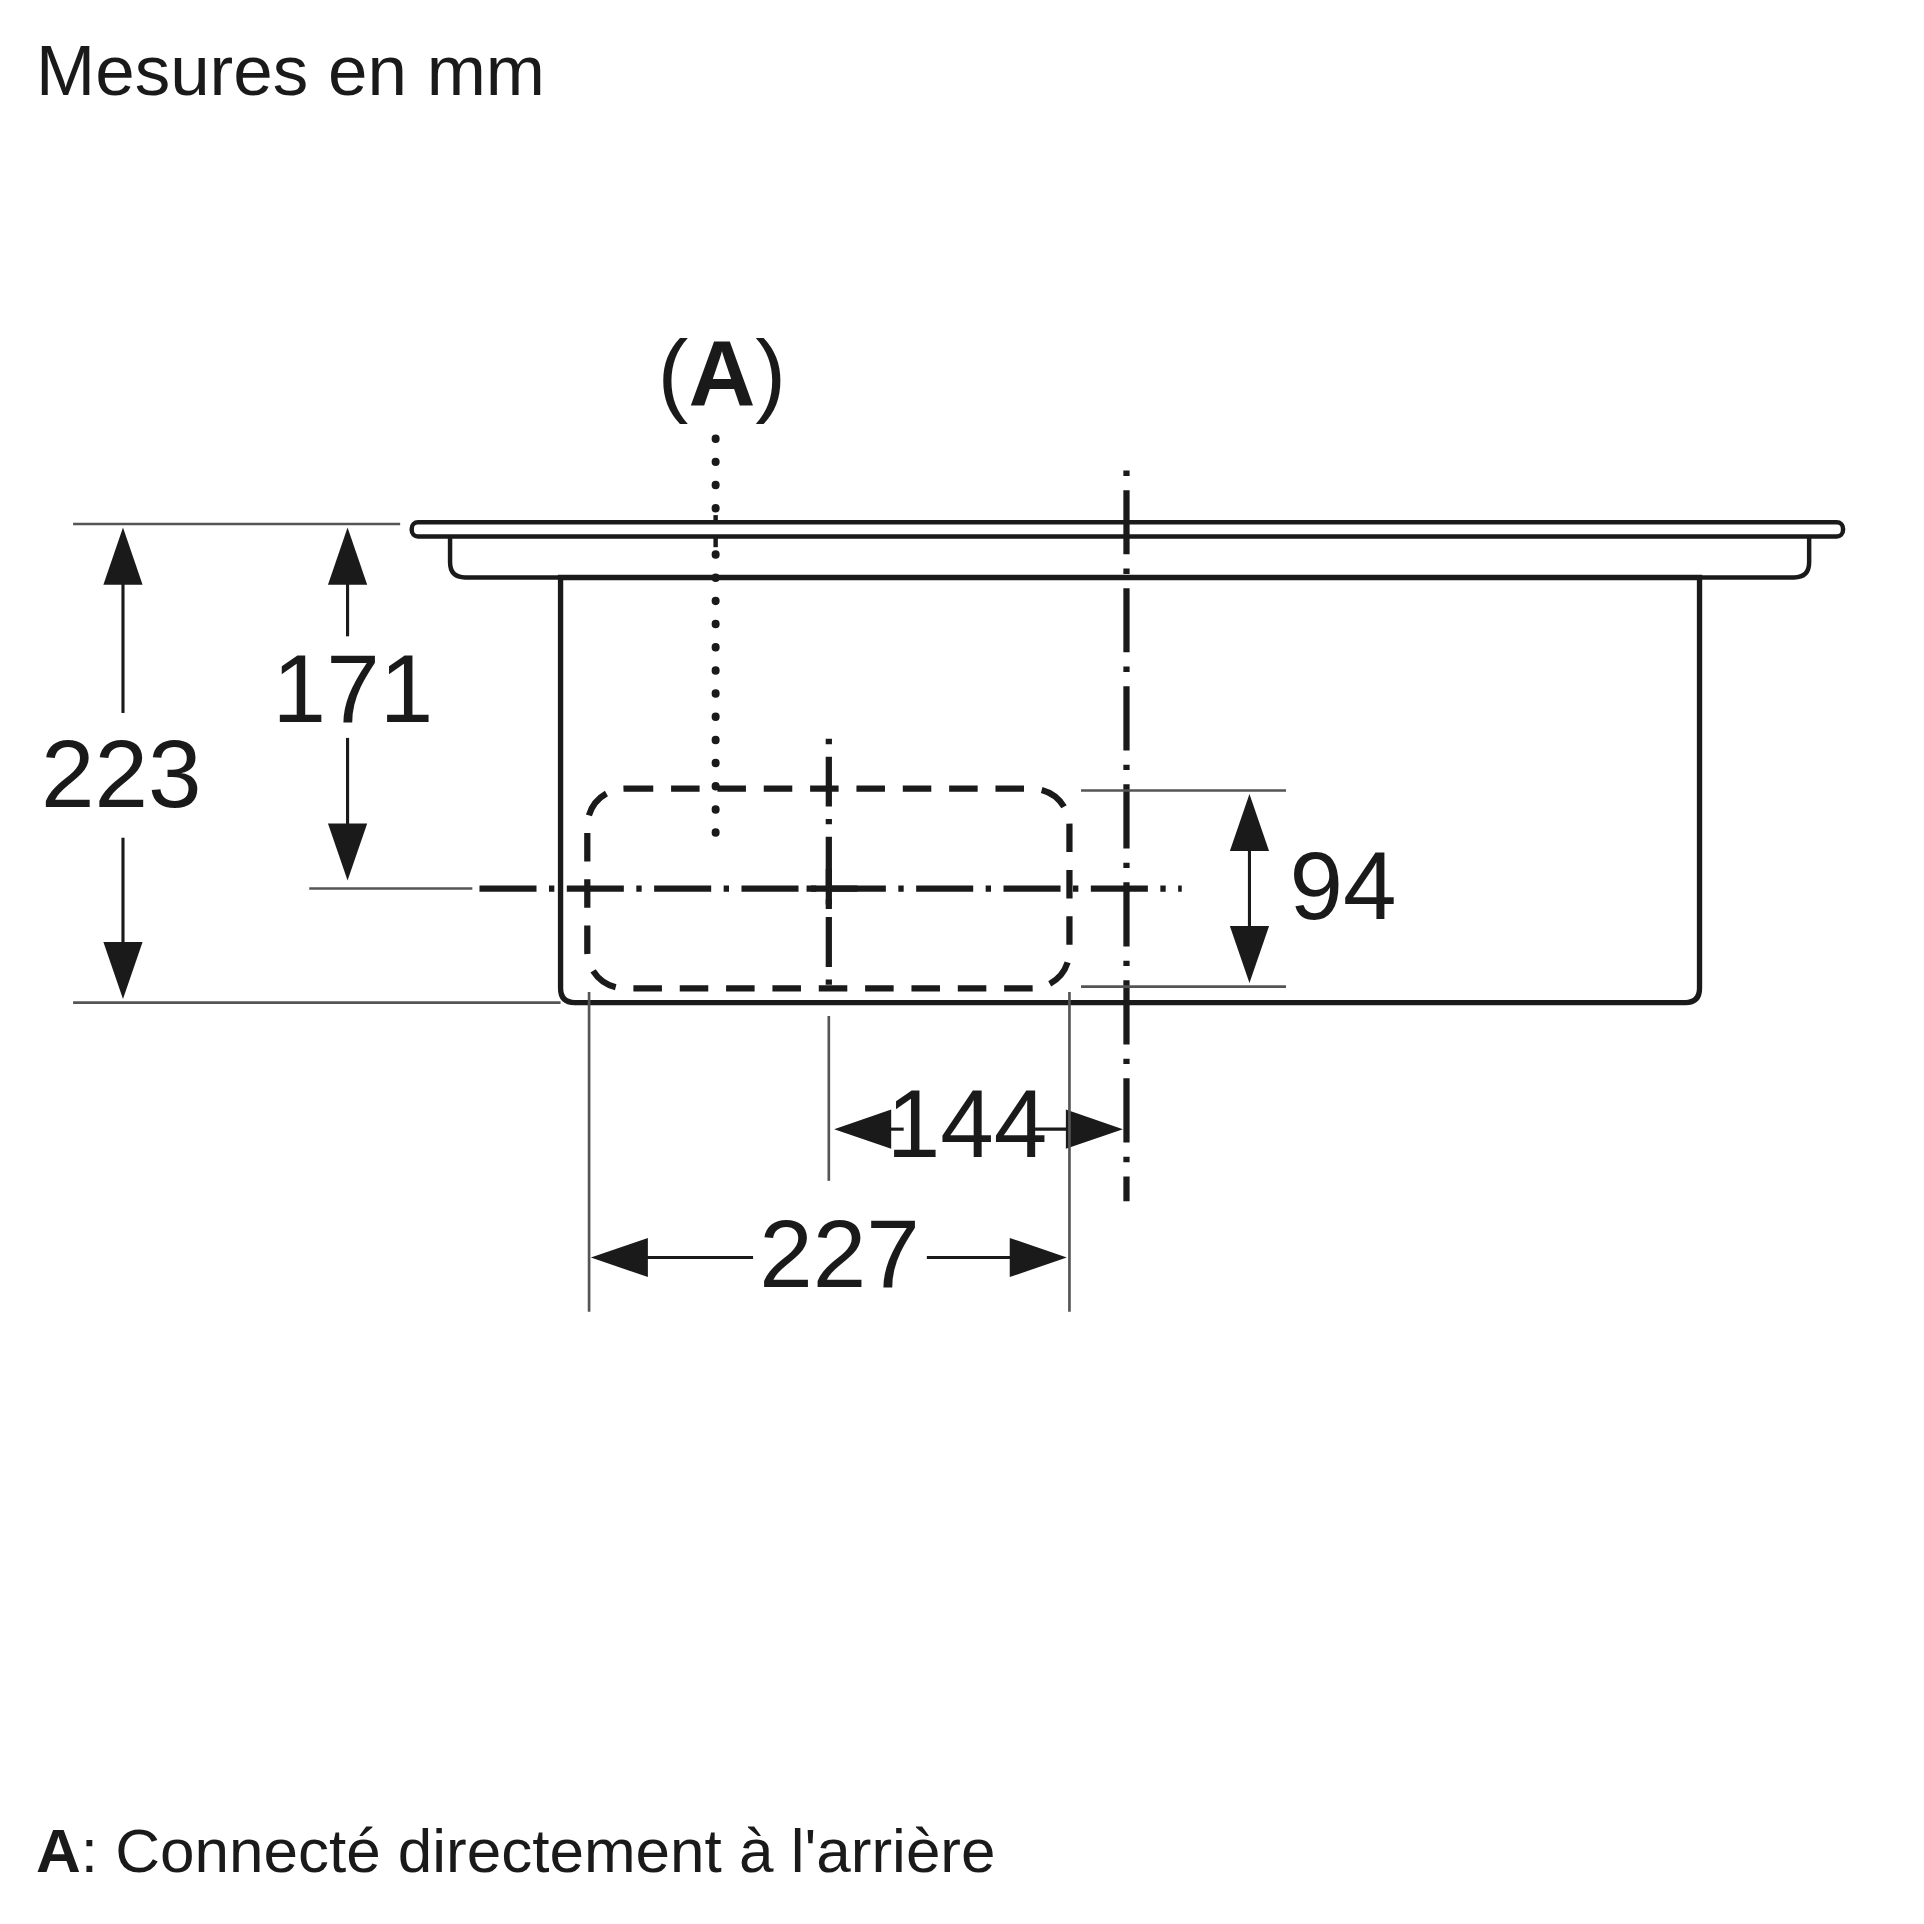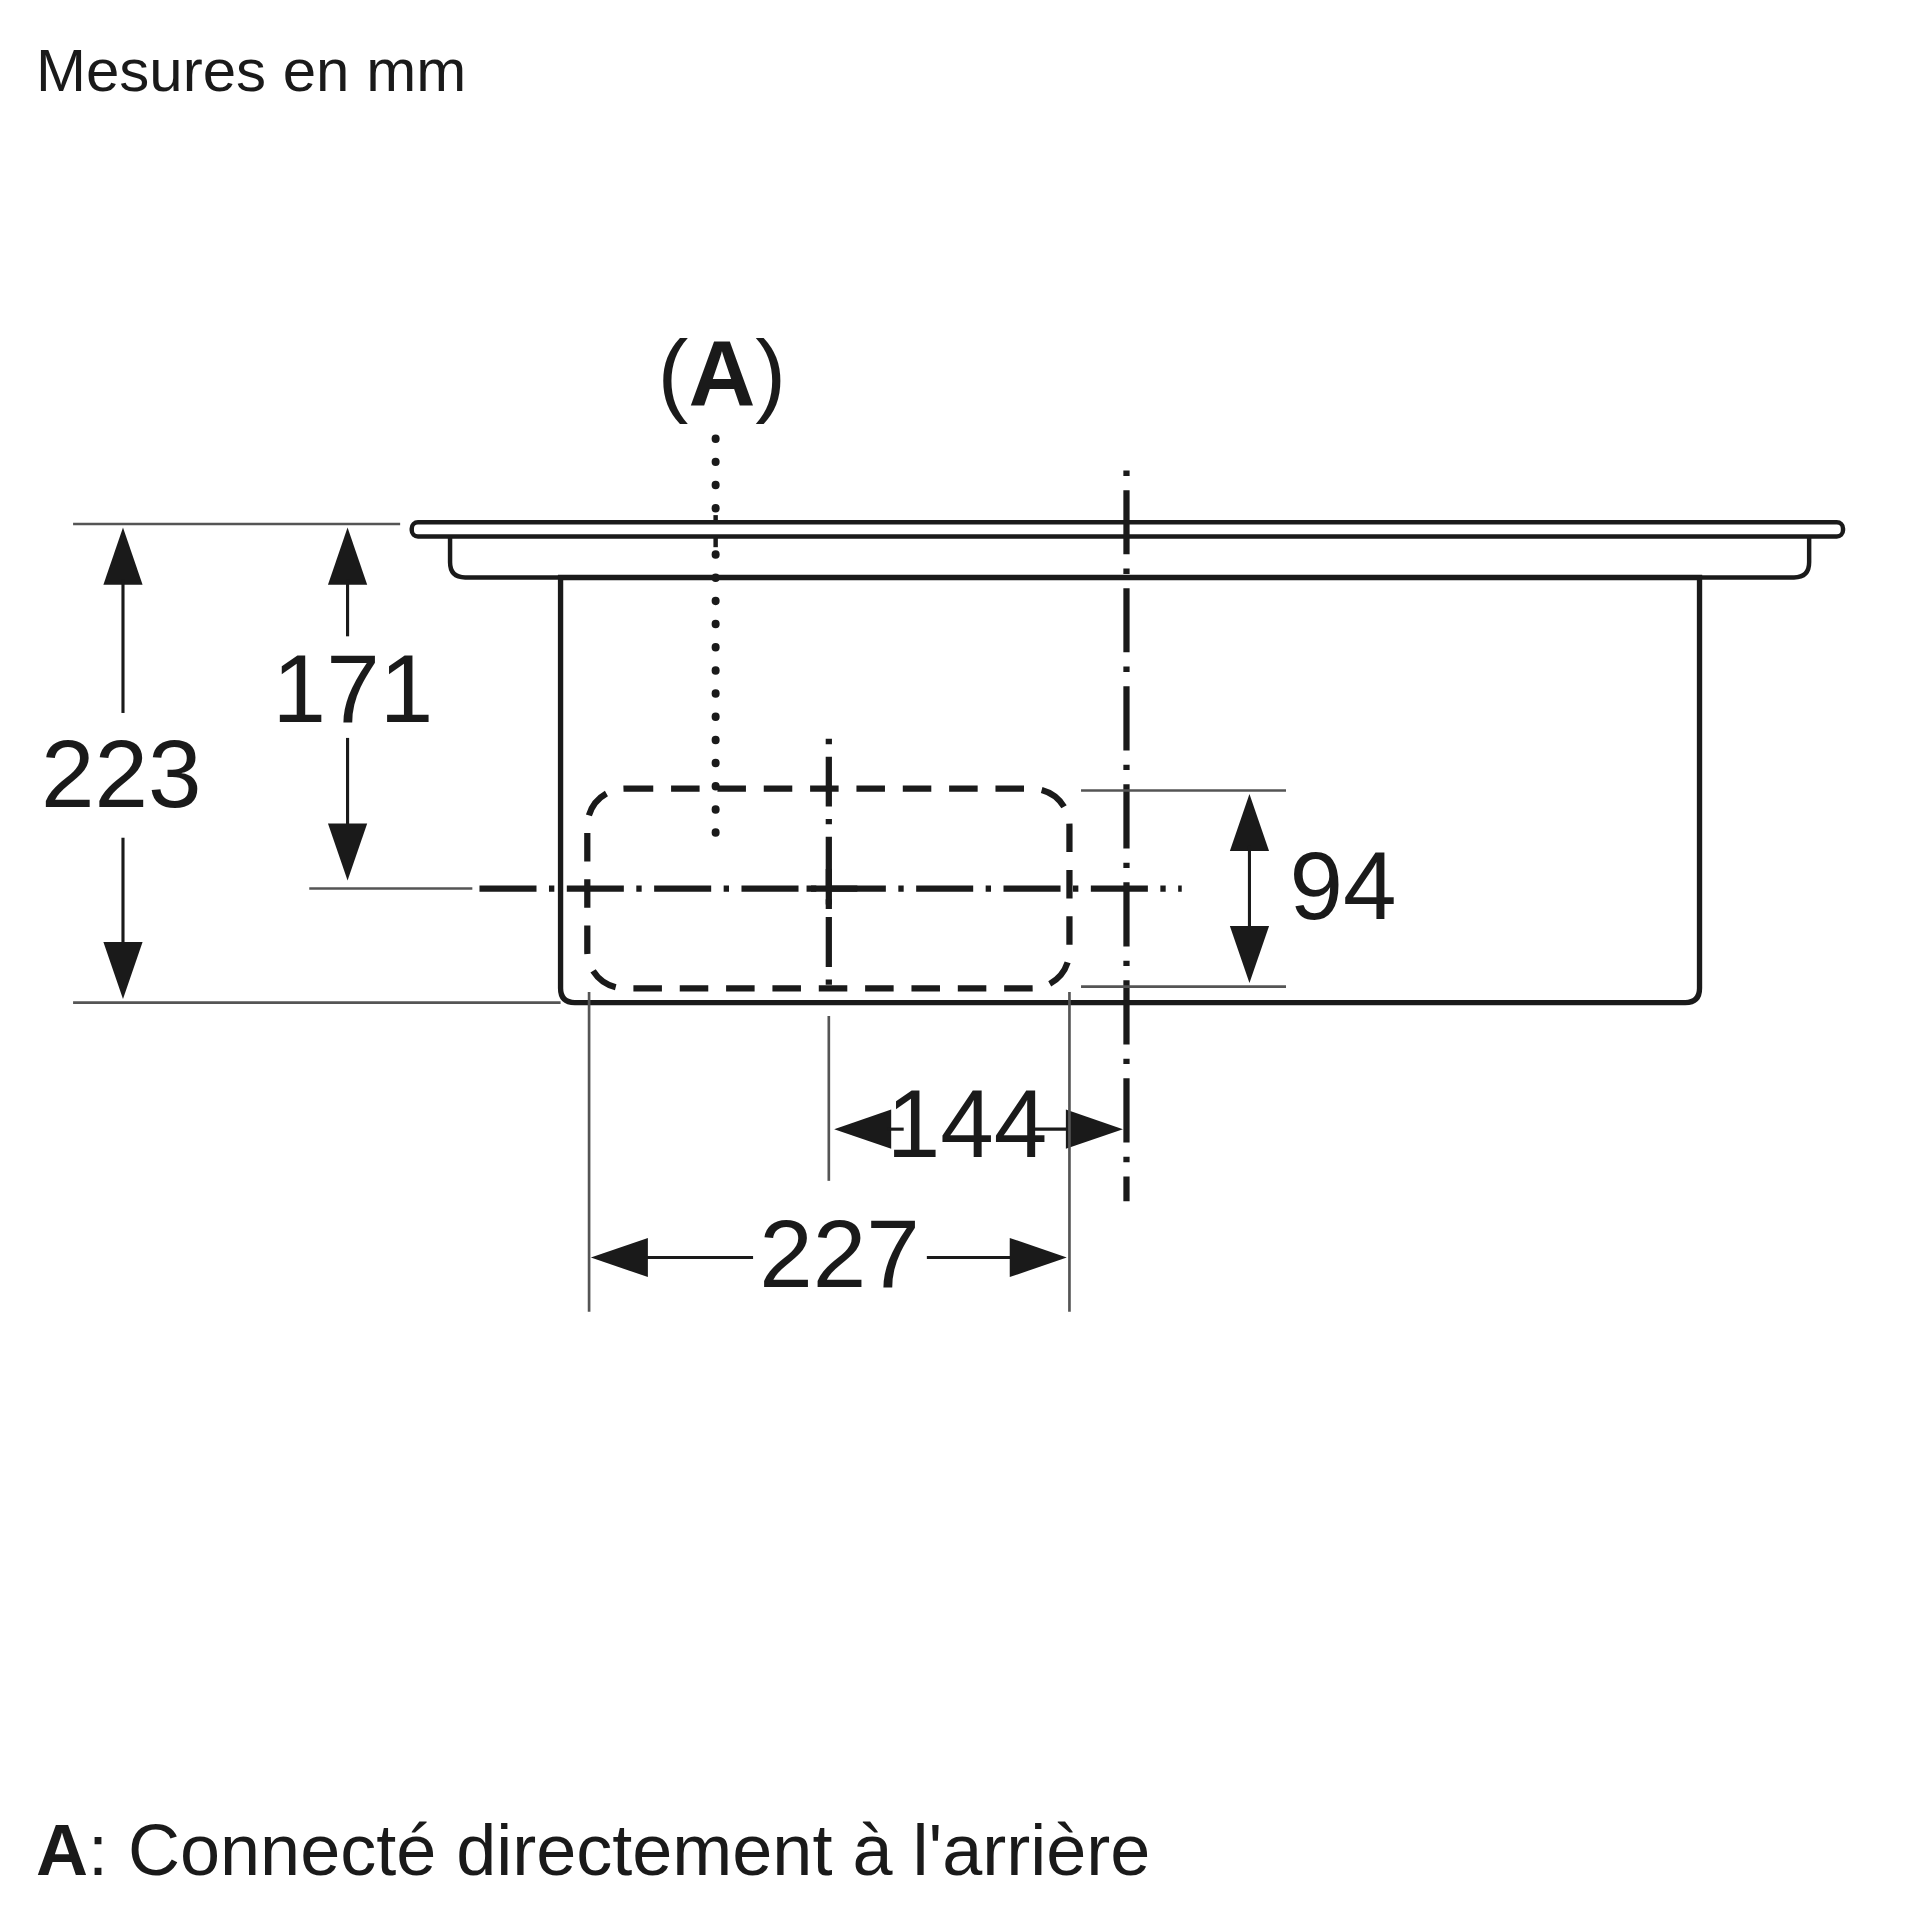--- a/index.html
+++ b/index.html
@@ -10,26 +10,26 @@
   }
   html,body{margin:0;padding:0;}
   body{
     width:1925px;height:1925px;position:relative;overflow:hidden;
     background:var(--background);
     font-family:"Liberation Sans","DejaVu Sans",sans-serif;
     color:var(--ink);
   }
   .page-title{
     position:absolute;left:36px;top:24px;
-    font-size:60px;line-height:93px;letter-spacing:0;
+    font-size:71px;line-height:93px;letter-spacing:0;
     white-space:pre;
   }
   .footnote{
     position:absolute;left:36px;top:1804px;
-    font-size:72px;line-height:93px;white-space:pre;
+    font-size:62px;line-height:93px;white-space:pre;
   }
   .footnote .marker{font-weight:bold;}
   svg{position:absolute;left:0;top:0;}
   .ln{stroke:var(--ink);fill:none;}
   .fillwhite{fill:#ffffff;}
   .thin{stroke:var(--thin_line);stroke-width:3;fill:none;}
   .dimline{stroke:var(--ink);stroke-width:3.5;fill:none;}
   .head{fill:var(--ink);stroke:none;}
   .dim-num{
     font-family:"Liberation Sans","DejaVu Sans",sans-serif;

